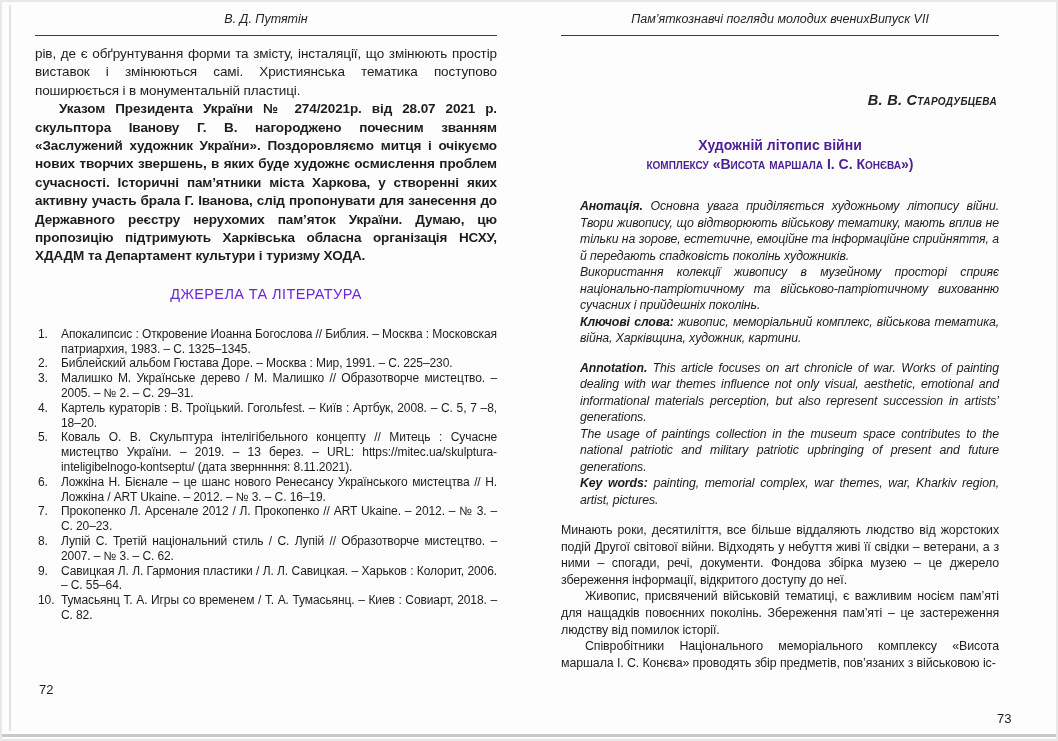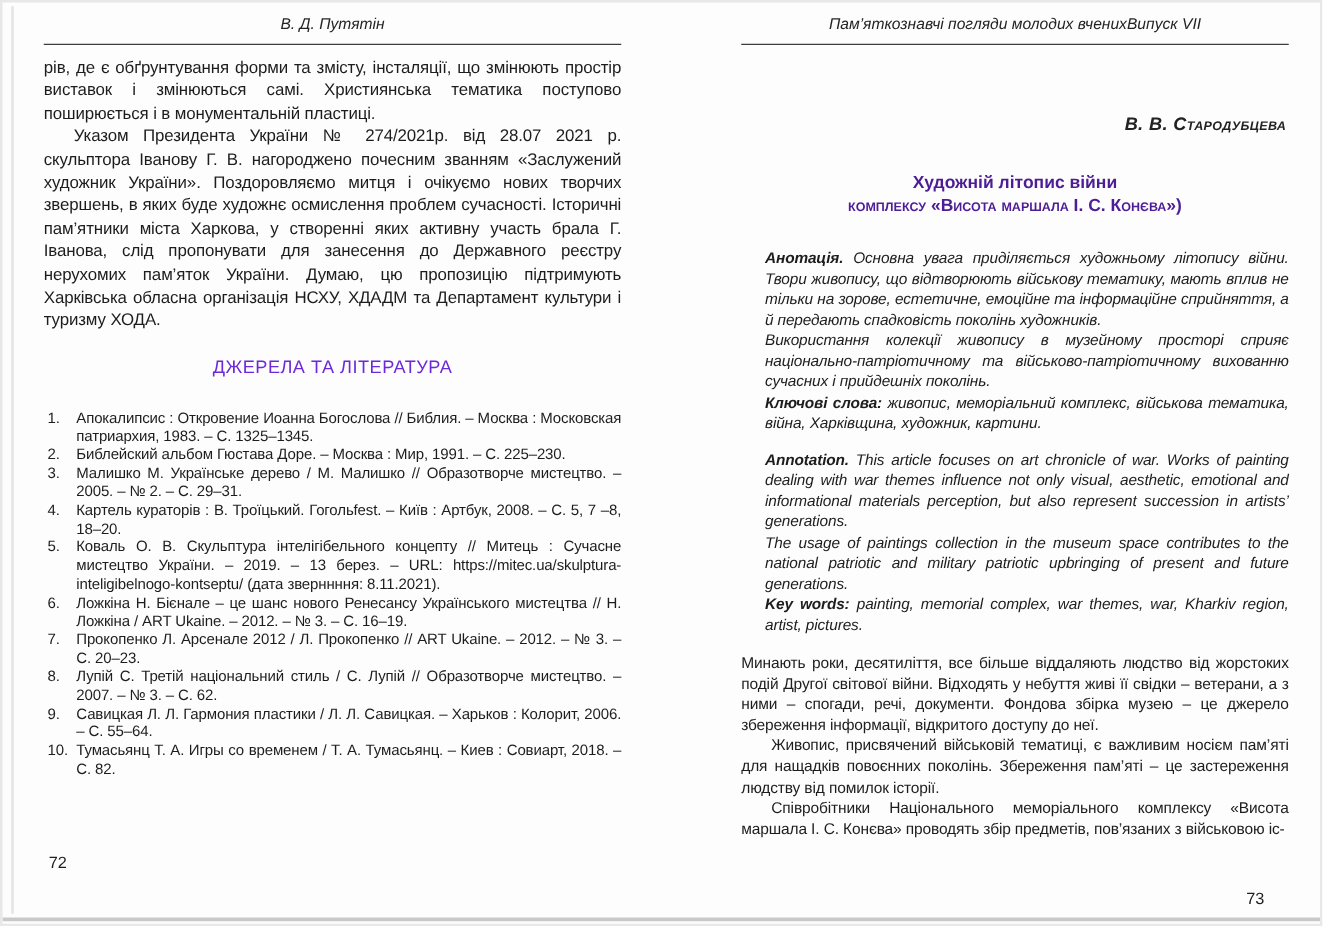--- a/index.html
+++ b/index.html
@@ -17,33 +17,33 @@
   .scan-edge-bottom {
     position: absolute; left: 0; right: 0; bottom: 2px; height: 3px;
     background: #c9c9c9;
   }
   .scan-edge-left {
     position: absolute; left: 7px; top: 3px; bottom: 8px; width: 2px;
     background: #e3e3e3;
   }
   .col { position: absolute; top: 8px; }
   .col-left  { left: 33px;  width: 462px; }
-  .col-right { left: 591px; width: 438px; }
+  .col-right { left: 559px; width: 438px; }
 
   .running-header {
     display: flex; justify-content: center;
     font-style: italic; font-size: 12.5px; color: #242424;
     padding: 2px 2px 0 2px; min-height: 16px;
   }
   .header-rule { border: 0; border-top: 1.6px solid #3d3d3d; margin: 7px 0 0; }
 
   
   .pl-body { font-size: 13.5px; line-height: 18.4px; text-align: justify; letter-spacing: -0.1px; }
   .pl-p1 { margin: 9px 0 0; }
-  .pl-p2 { margin: 0; text-indent: 24px; }
+  .pl-p2 { margin: 0; text-indent: 24px; font-weight: bold; }
   .section-heading {
     margin: 20px 0 0; text-align: center; font-weight: 400;
     font-size: 14.5px; letter-spacing: 0.4px; color: #6d28d9;
   }
   .refs {
     list-style: none; margin: 25px 0 0; padding: 0;
     font-size: 12px; line-height: 14.8px; text-align: justify; letter-spacing: -0.1px;
   }
   .refs li { position: relative; padding-left: 26px; }
   .ref-num { position: absolute; left: 3px; top: 0; }

